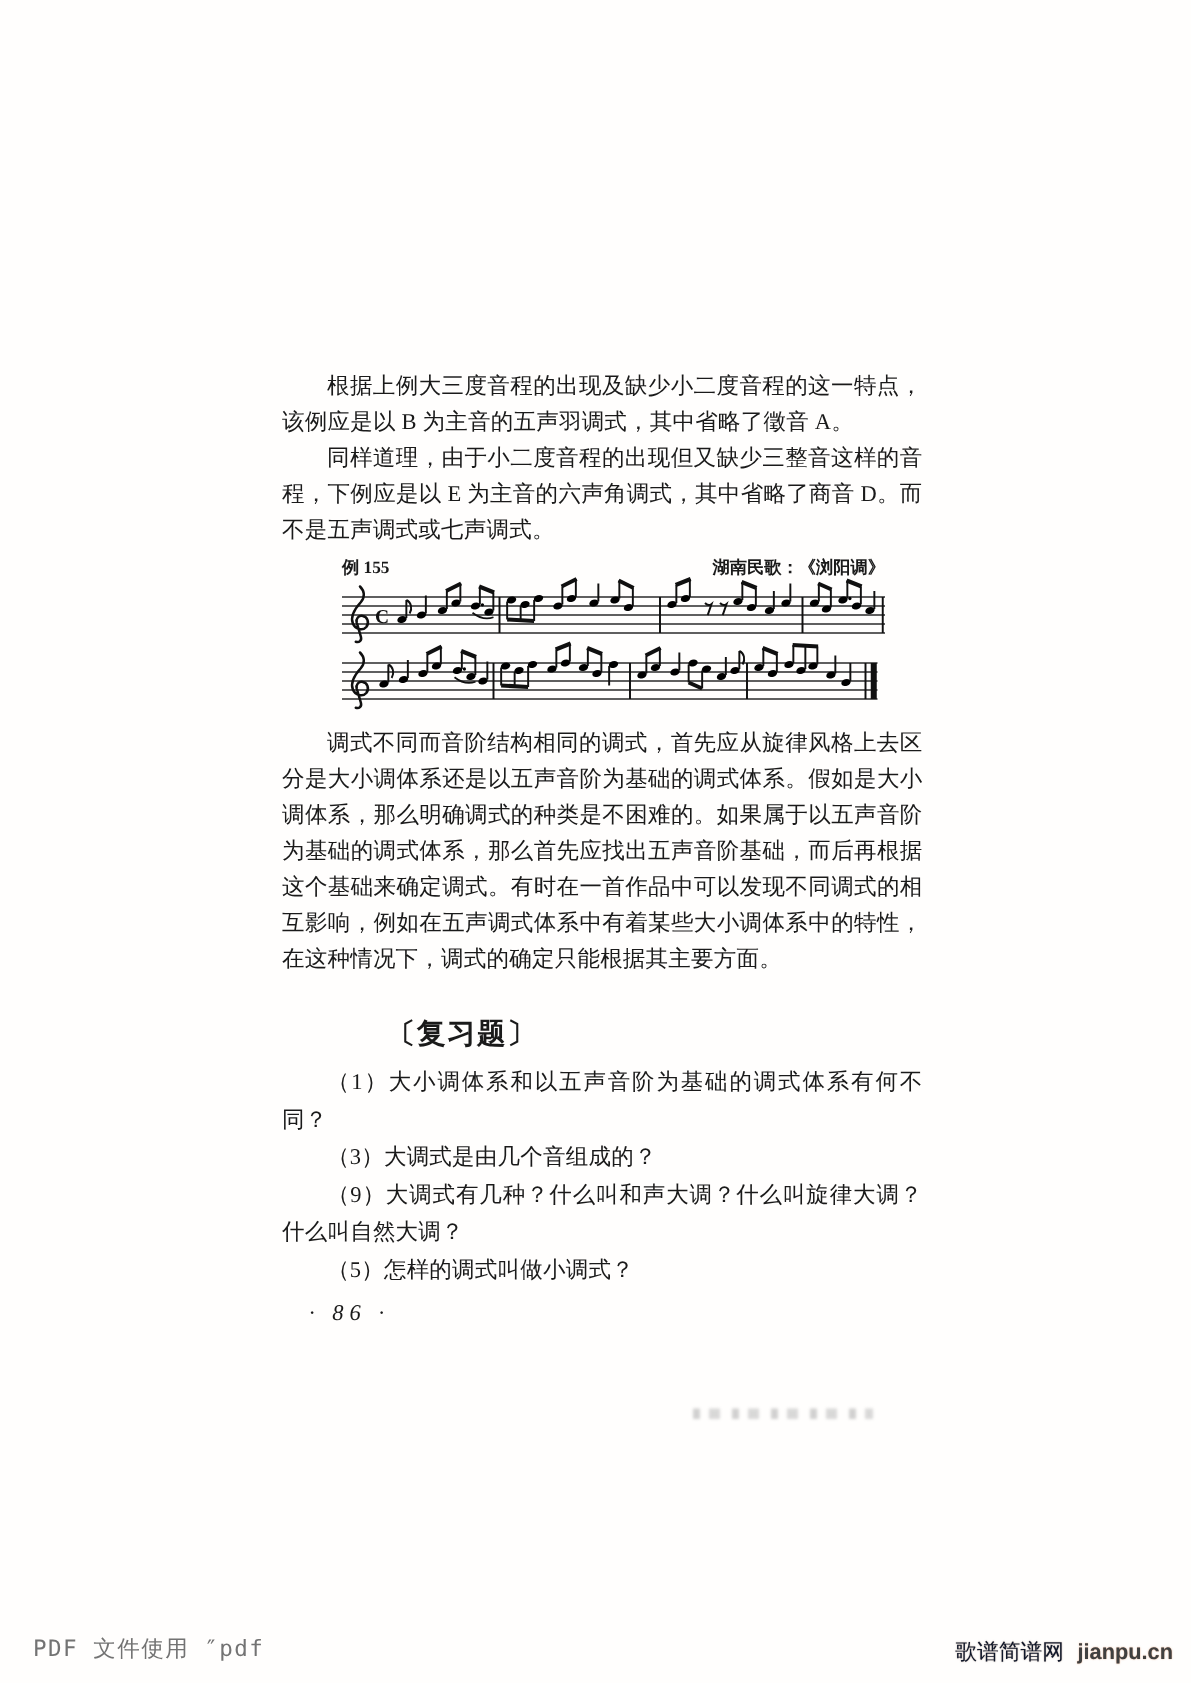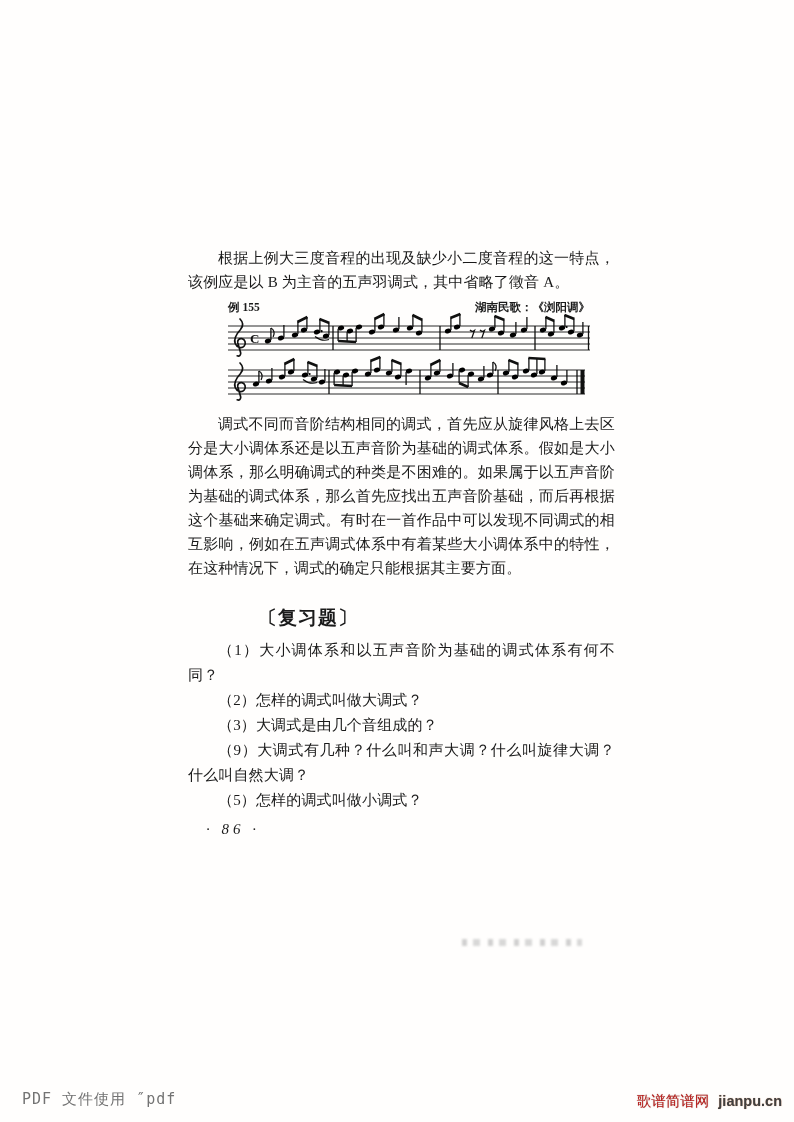--- a/index.html
+++ b/index.html
@@ -40,20 +40,21 @@
   .wm-name{text-shadow:0 0 1px rgba(155,130,114,.8);}
   .wm-url{font-weight:bold;text-shadow:0 0 1px rgba(194,87,27,.6);margin-left:5px;}
 </style>
 </head>
 <body>
 
 <div class="page">
   <div class="content">
 
     <p class="body-par">根据上例大三度音程的出现及缺少小二度音程的这一特点，该例应是以 B 为主音的五声羽调式，其中省略了徵音 A。</p>
+    <p class="body-par">同样道理，由于小二度音程的出现但又缺少三整音这样的音程，下例应是以 E 为主音的六声角调式，其中省略了商音 D。而不是五声调式或七声调式。</p>
 
     <div class="music">
       <div class="music-head">
         <span>例 155</span>
         <span>湖南民歌：《浏阳调》</span>
       </div>
 
       <svg class="staff staff-1" width="362" height="58" viewBox="0 -8 362 58" aria-hidden="true">
         <defs>
           <ellipse id="nh" rx="3.2" ry="2.3" transform="rotate(-18)"></ellipse>
@@ -236,30 +237,29 @@
         <rect class="finale" x="352.5" y="10" width="4" height="24"></rect>
       </svg>
     </div>
 
     <p class="body-par" style="margin-top:2px;">调式不同而音阶结构相同的调式，首先应从旋律风格上去区分是大小调体系还是以五声音阶为基础的调式体系。假如是大小调体系，那么明确调式的种类是不困难的。如果属于以五声音阶为基础的调式体系，那么首先应找出五声音阶基础，而后再根据这个基础来确定调式。有时在一首作品中可以发现不同调式的相互影响，例如在五声调式体系中有着某些大小调体系中的特性，在这种情况下，调式的确定只能根据其主要方面。</p>
 
     <div class="review-heading">〔复习题〕</div>
 
     <div class="questions">
       <p>（1）大小调体系和以五声音阶为基础的调式体系有何不同？</p>
-      <p>（2）怎样的调式叫做大调式？</p>
       <p>（3）大调式是由几个音组成的？</p>
       <p>（9）大调式有几种？什么叫和声大调？什么叫旋律大调？什么叫自然大调？</p>
       <p>（5）怎样的调式叫做小调式？</p>
     </div>
 
     <div class="page-num">· 86 ·</div>
   </div>
 
   <div class="bleed"></div>
 
   <div class="pdf-note">PDF 文件使用 ″pdf</div>
 
   <div class="watermark">
-    <span class="wm-name" style="color: #b91c1c;">歌谱简谱网</span>
+    <span class="wm-name" style="color: #0f172a;">歌谱简谱网</span>
     <span class="wm-url" style="color: #404040;">jianpu.cn</span>
   </div>
 </div>
 
 </body></html>

